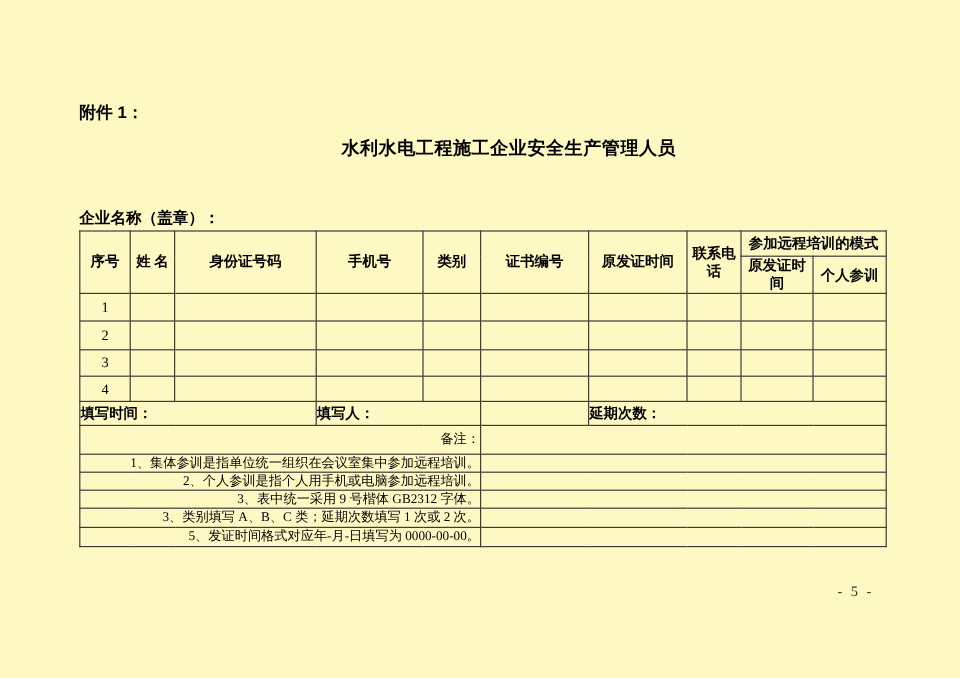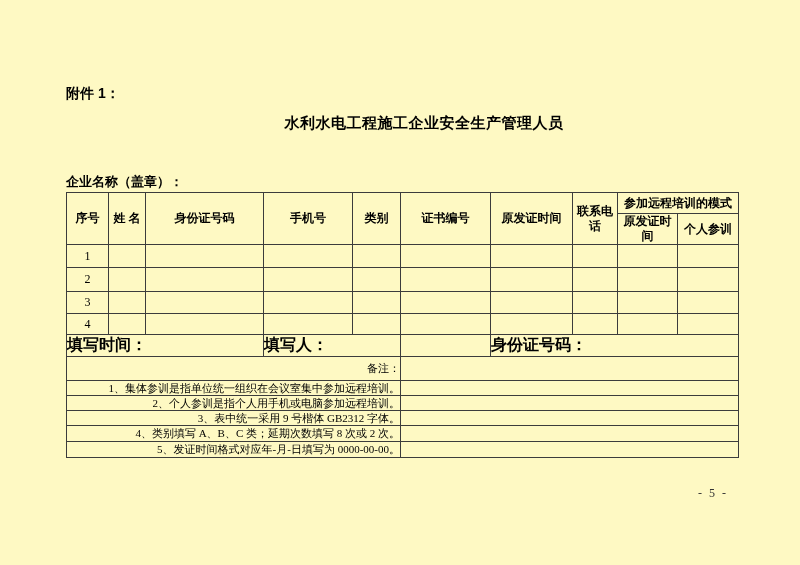--- a/index.html
+++ b/index.html
@@ -66,21 +66,21 @@
   td.seq-cell {
     text-align: center;
     vertical-align: middle;
     font-size: 12px;
   }
   td.label-cell {
     text-align: left;
     vertical-align: middle;
     padding-left: 4px;
     font-weight: bold;
-    font-size: 16px;
+    font-size: 12px;
   }
   td.note-cell {
     text-align: right;
     vertical-align: middle;
     padding-left: 3px;
     font-size: 11px;
     line-height: 1.1;
     white-space: nowrap;
   }
   tr.row-header-top    { height: 21px; }
@@ -190,41 +190,41 @@
         <td></td>
         <td></td>
         <td></td>
         <td></td>
       </tr>
 
       <tr class="row-fill">
         <td class="label-cell" colspan="3">填写时间：</td>
         <td class="label-cell" colspan="2">填写人：</td>
         <td></td>
-        <td class="label-cell" colspan="4">身份证号码：</td>
+        <td class="label-cell" colspan="4">延期次数：</td>
       </tr>
 
       <tr class="row-notes-header">
         <td class="note-cell" colspan="5">备注：</td>
         <td colspan="5"></td>
       </tr>
       <tr class="row-note">
         <td class="note-cell" colspan="5">1、集体参训是指单位统一组织在会议室集中参加远程培训。</td>
         <td colspan="5"></td>
       </tr>
       <tr class="row-note">
         <td class="note-cell" colspan="5">2、个人参训是指个人用手机或电脑参加远程培训。</td>
         <td colspan="5"></td>
       </tr>
       <tr class="row-note">
         <td class="note-cell" colspan="5">3、表中统一采用 9 号楷体 GB2312 字体。</td>
         <td colspan="5"></td>
       </tr>
       <tr class="row-note" style="height:16px">
-        <td class="note-cell" colspan="5">4、类别填写 A、B、C 类；延期次数填写 8 次或 2 次。</td>
+        <td class="note-cell" colspan="5">3、类别填写 A、B、C 类；延期次数填写 1 次或 2 次。</td>
         <td colspan="5"></td>
       </tr>
       <tr class="row-note" style="height:16px">
         <td class="note-cell" colspan="5">5、发证时间格式对应年-月-日填写为 0000-00-00。</td>
         <td colspan="5"></td>
       </tr>
     </tbody>
   </table>
 
   <div class="page-number">- 5 -</div>

